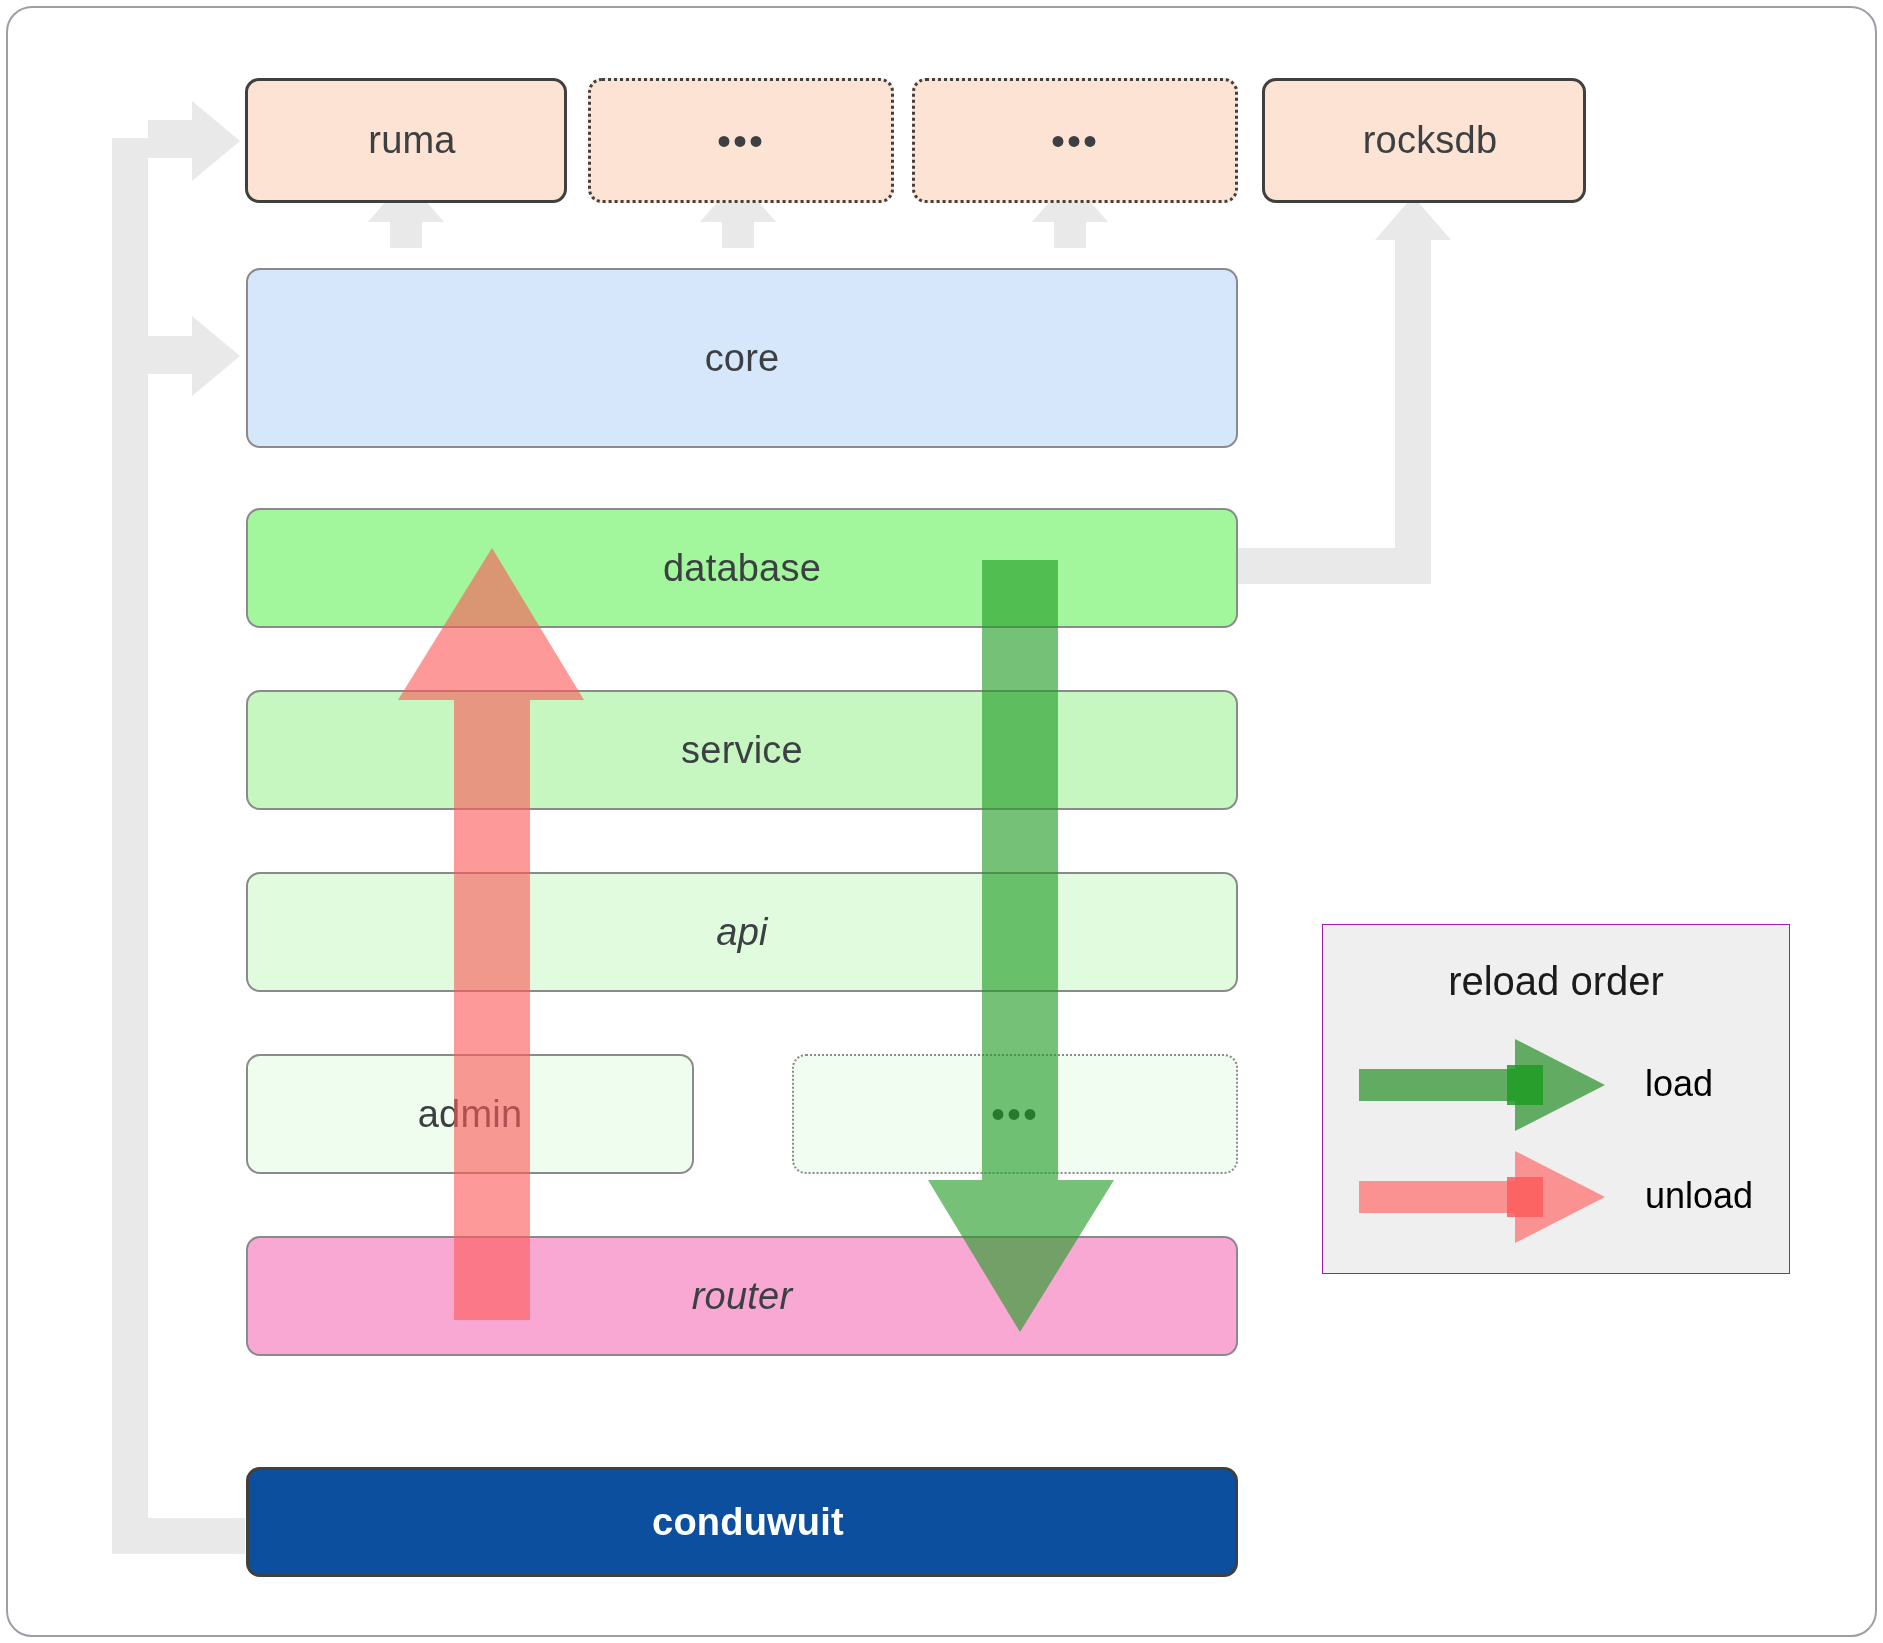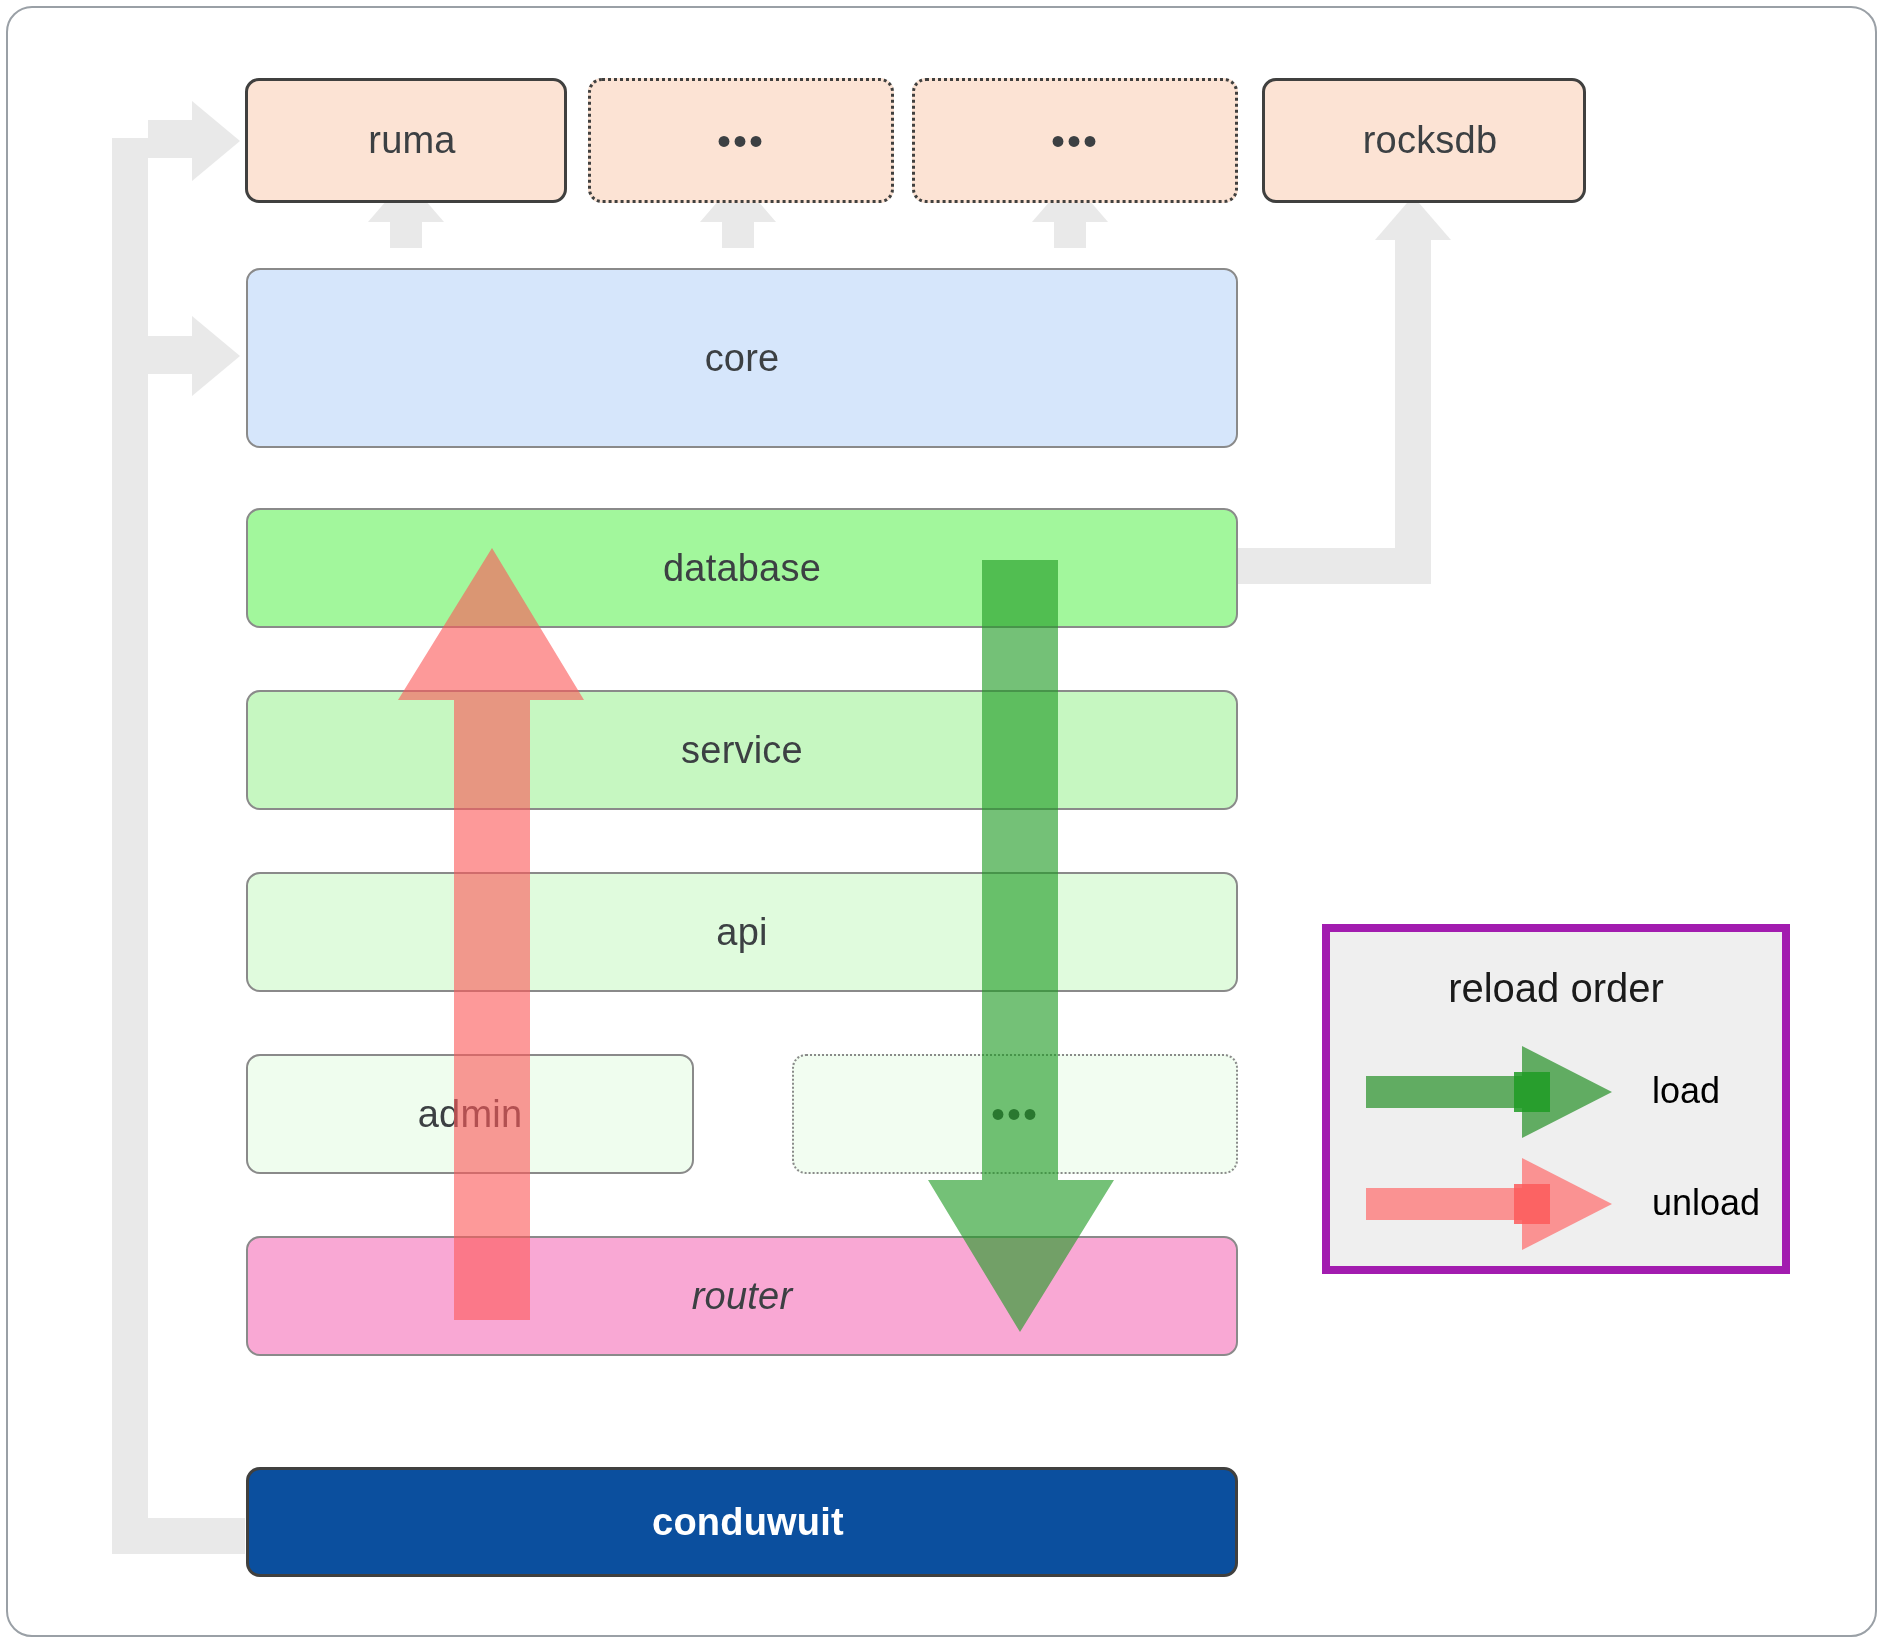--- a/index.html
+++ b/index.html
@@ -65,21 +65,21 @@
     line-height: .4;
   }
   
   #legend {
     position: absolute;
     left: 1322px;
     top: 924px;
     width: 468px;
     height: 350px;
     background: #efefef;
-    border: 8px solid #a21caf;
+    border: 1px solid #a21caf;
     box-sizing: border-box;
   }
   #legend-title {
     position: absolute;
     left: 0; right: 0;
     top: 34px;
     text-align: center;
     font-size: 40px;
     color: #1b1b1b;
   }
@@ -142,21 +142,21 @@
   </div>
 
   <div class="node solid-grey" style="left:246px; top:508px; width:992px; height:120px; background:#a2f79c;">
     <span class="node-label">database</span>
   </div>
 
   <div class="node solid-grey" style="left:246px; top:690px; width:992px; height:120px; background:#c6f7c1;">
     <span class="node-label">service</span>
   </div>
 
-  <div class="node solid-grey" style="left:246px; top:872px; width:992px; height:120px; background:#e0fbdd;">
+  <div class="node solid-grey" style="left:246px; top:872px; width:992px; height:120px; background:#e0fbdd;font-style:italic;">
     <span class="node-label">api</span>
   </div>
 
   <div class="node solid-grey" style="left:246px; top:1054px; width:448px; height:120px; background:#effdee;text-align:right;">
     <span class="node-label">admin</span>
   </div>
 
   <div class="node dotted-grey" style="left:792px; top:1054px; width:446px; height:120px; background:#f2fdf1;">
     <span class="node-label ellipsis">•••</span>
   </div>

